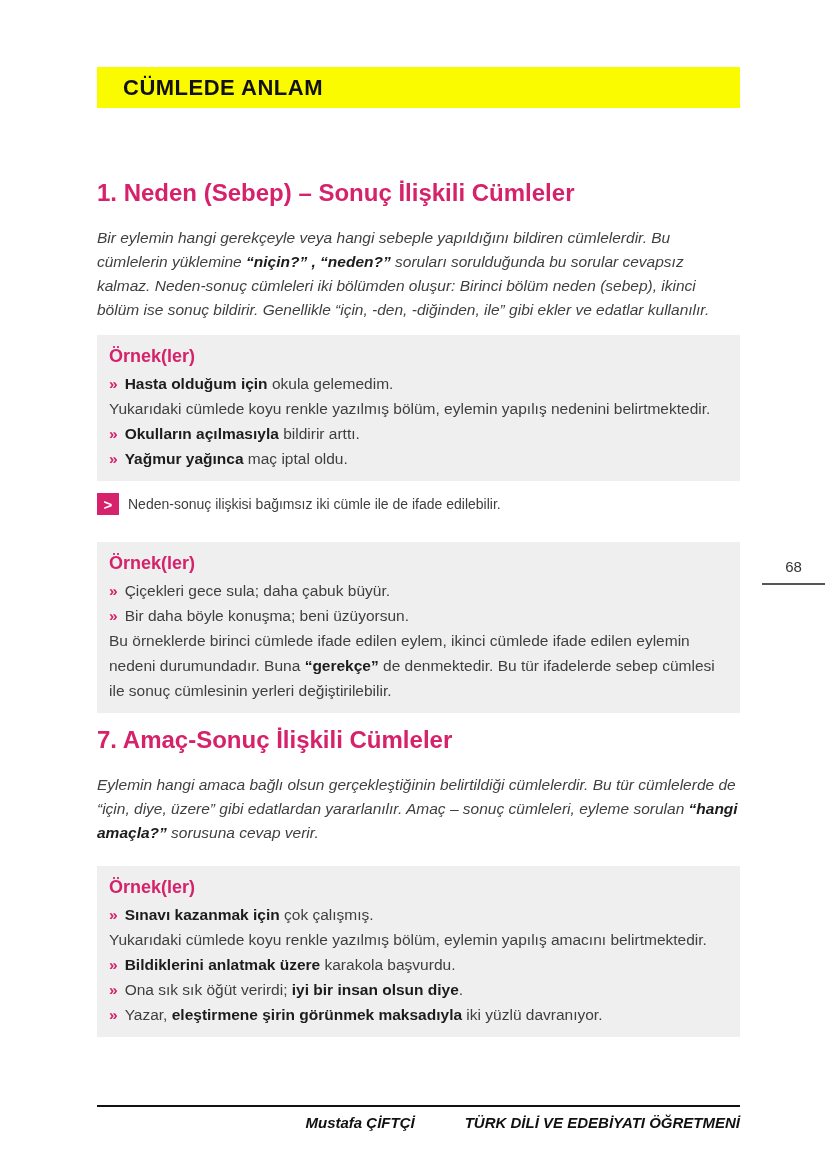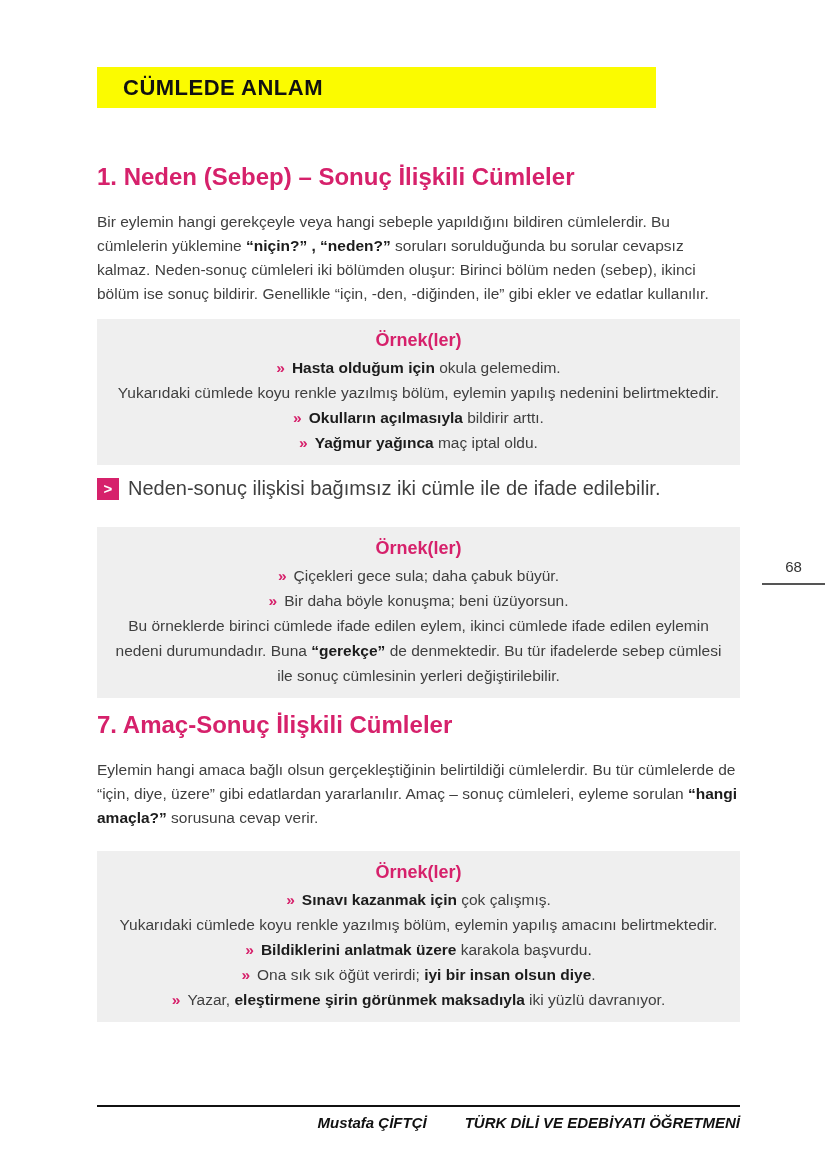--- a/index.html
+++ b/index.html
@@ -8,21 +8,21 @@
     width: 828px;
     height: 1171px;
     background: #ffffff;
     font-family: "Liberation Sans", "DejaVu Sans", sans-serif;
     color: #3f3f3f;
     overflow: hidden;
   }
   .banner {
     position: absolute;
     left: 97px; top: 67px;
-    width: 559px; height: 41px;
+    width: 643px; height: 41px;
     background: #fbfb00;
     display: flex; align-items: center;
     box-sizing: border-box;
     padding-left: 26px;
   }
   .banner-title {
     font-size: 22px;
     font-weight: bold;
     color: #111111;
     letter-spacing: 0.5px;
@@ -32,36 +32,36 @@
     left: 97px; top: 140px;
     width: 643px;
   }
   .heading {
     color: #d6216b;
     font-size: 24px;
     font-weight: bold;
     margin: 0;
     line-height: 30px;
   }
-  .heading-1 { margin-top: 22px; }
+  .heading-1 { margin-top: 38px; }
   .heading-2 { margin-top: 12px; }
   .para {
     margin: 0;
     margin-top: 18px;
     font-size: 15.5px;
     line-height: 24px;
     color: #3f3f3f;
+    font-style: italic;
   }
   .para .b, .ex-line .b { font-weight: bold; color: #1c1c1c; }
   .example-box {
     background: #efefef;
     box-sizing: border-box;
     padding: 9px 12px 10px 12px;
     margin-top: 13px;
-    text-align: center;
   }
   .box-1 { margin-top: 13px; }
   .box-2 { margin-top: 27px; }
   .box-3 { margin-top: 21px; }
   .box-title {
     color: #d6216b;
     font-weight: bold;
     font-size: 18px;
     line-height: 24px;
     margin-bottom: 3px;
@@ -87,21 +87,21 @@
     color: #ffffff;
     font-weight: bold;
     font-size: 15px;
     display: inline-flex;
     align-items: center;
     justify-content: center;
     margin-right: 9px;
     flex: 0 0 auto;
   }
   .note-text {
-    font-size: 20px;
+    font-size: 14px;
     color: #3f3f3f;
   }
   .page-number-block {
     position: absolute;
     left: 762px; top: 558px;
     width: 63px;
     text-align: center;
     font-size: 15px;
     color: #333333;
     border-bottom: 2px solid #555555;
@@ -110,21 +110,21 @@
   .footer {
     position: absolute;
     left: 97px; top: 1105px;
     width: 643px;
     border-top: 2px solid #111111;
     padding-top: 7px;
   }
   .footer-text {
     display: flex;
     justify-content: flex-end;
-    gap: 38px;
+    gap: 50px;
     font-size: 15px;
     font-weight: bold;
     font-style: italic;
     color: #111111;
   }
 </style>
 </head>
 <body>
 
 <div class="sheet">

